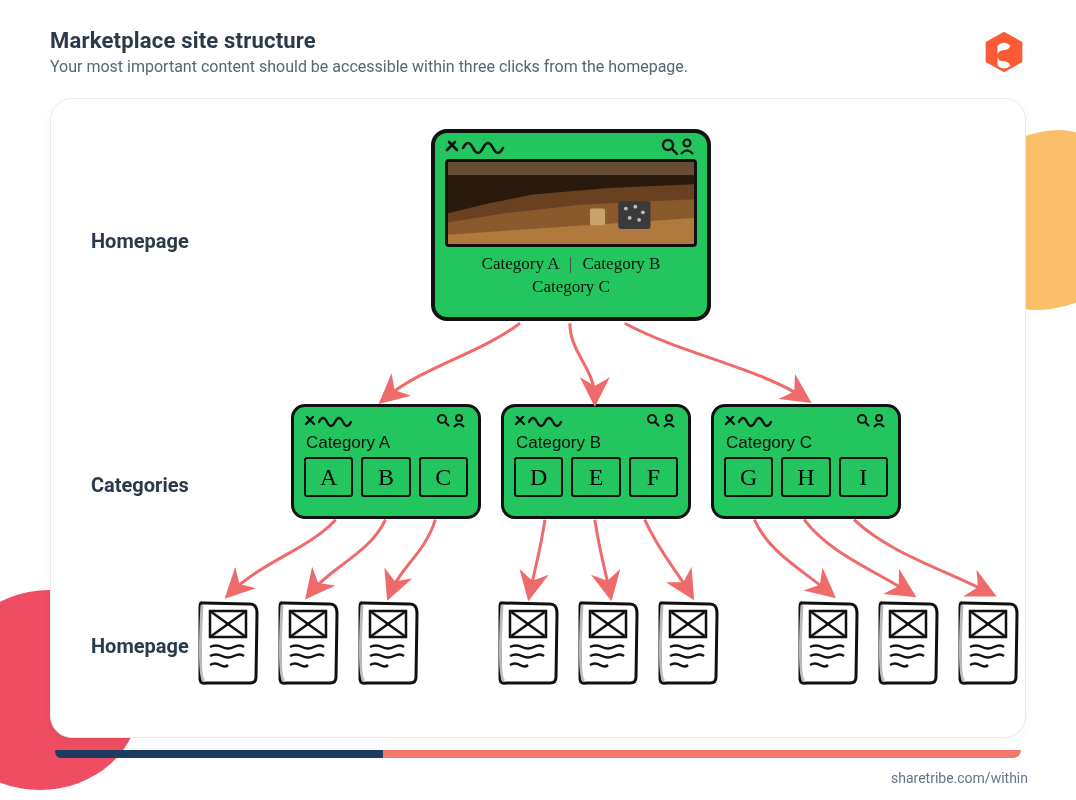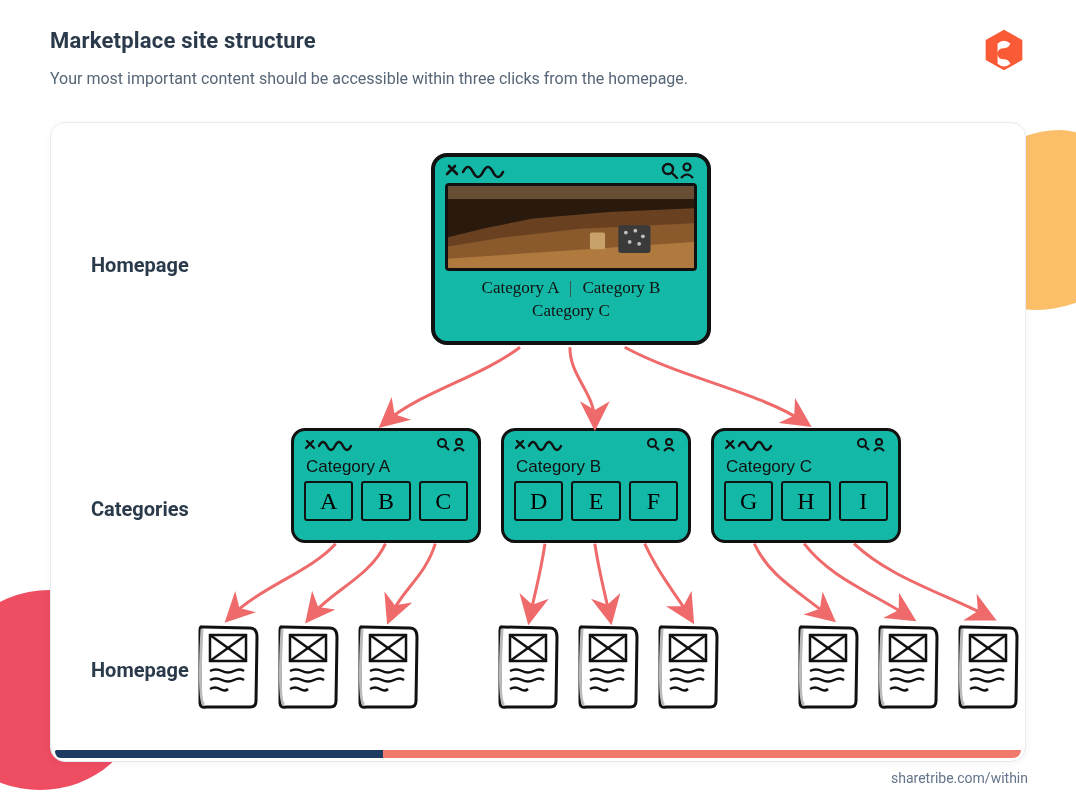--- a/index.html
+++ b/index.html
@@ -26,42 +26,42 @@
     width: 200px; height: 200px;
     background: #ee4d62;
     border-radius: 55% 45% 50% 50% / 55% 55% 45% 45%;
     z-index: 0;
   }
   .header {
     position: relative;
     padding: 28px 50px 10px 50px;
     display: flex;
     justify-content: space-between;
-    align-items: flex-start;
+    align-items: center;
     z-index: 2;
   }
   .header .titles h1 {
     font-size: 22px;
     font-weight: 700;
     color: #2b3a4b;
     letter-spacing: .2px;
   }
   .header .titles p {
     font-size: 16px;
     color: #576677;
-    margin-top: 16px;
+    margin-top: 4px;
   }
   .logo-wrap { width: 44px; height: 44px; }
   .card {
     position: relative;
     z-index: 1;
-    margin: 24px 50px 0 50px;
+    margin: 12px 50px 0 50px;
     background: #fff;
     border: 1px solid #e7eaee;
-    border-radius: 15px;
+    border-radius: 22px;
     box-shadow: 0 2px 10px rgba(20,30,50,.04);
     padding: 18px 20px 30px 20px;
     height: 640px;
   }
   .row-label {
     position: absolute;
     left: 40px;
     font-size: 20px;
     font-weight: 700;
     color: #2b3a4b;
@@ -73,21 +73,21 @@
   .diagram {
     position: absolute;
     left: 0; top: 0; right: 0; bottom: 0;
   }
 
   
   .winbox {
     position: absolute;
     border: 3px solid #111;
     border-radius: 14px;
-    background: #14b8a6;
+    background: #22c55e;
   }
   .winbox .topbar {
     display: flex;
     justify-content: space-between;
     align-items: center;
     padding: 4px 10px 0 10px;
     height: 24px;
   }
   .winbox .topbar svg { display:block; }
   .cat-title {

